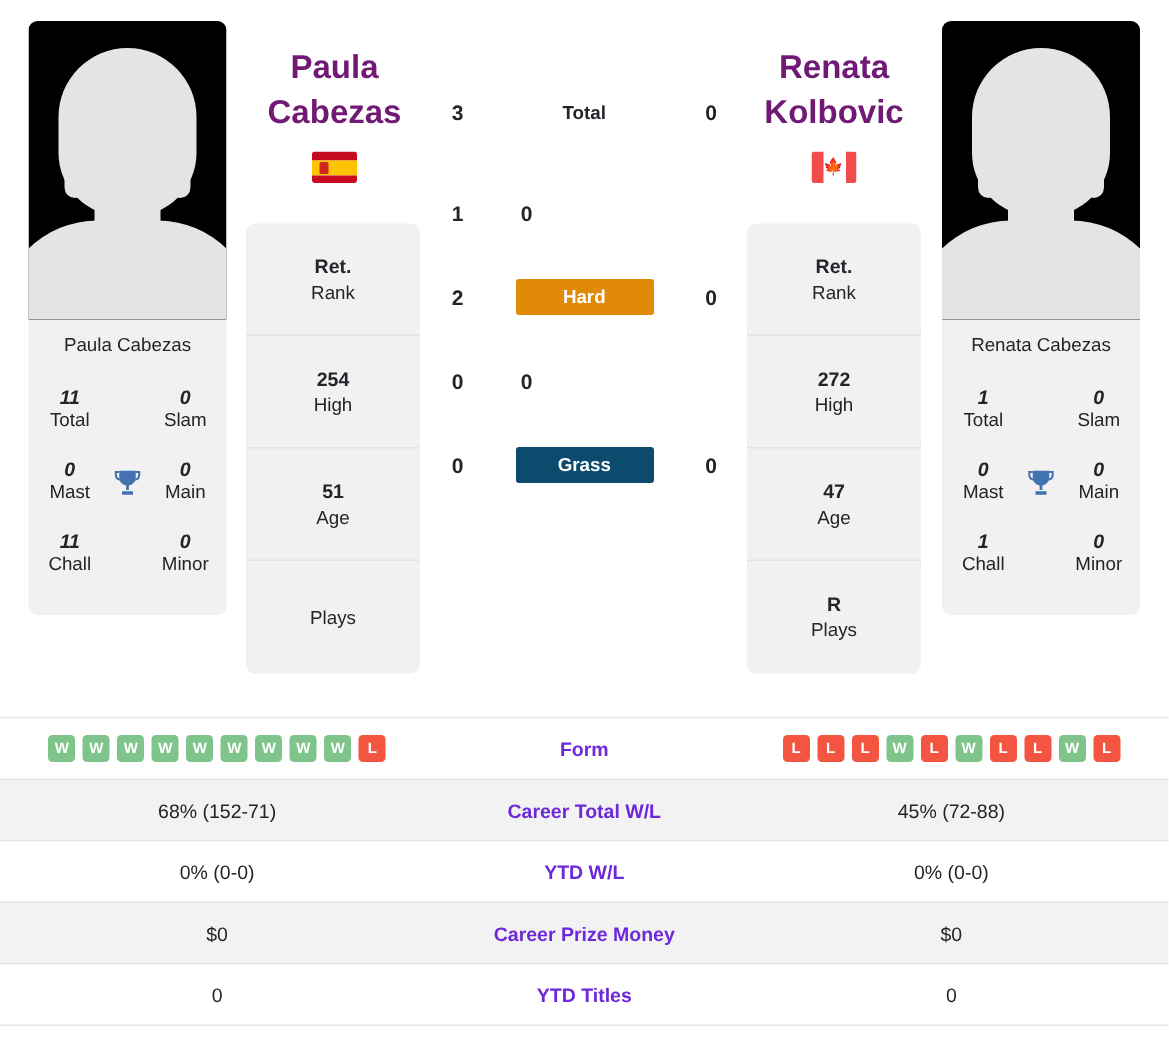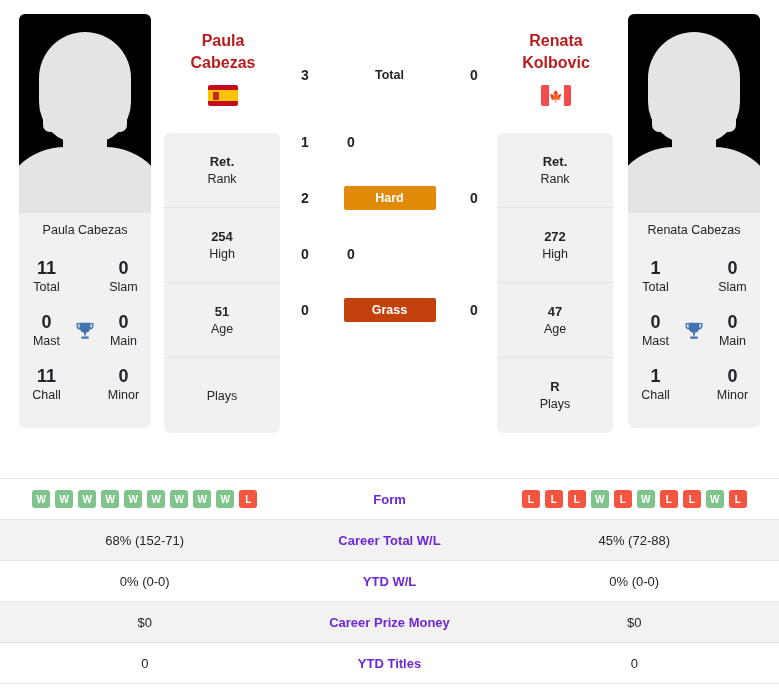--- a/index.html
+++ b/index.html
@@ -86,23 +86,24 @@
   }
   .titles-grid {
     display: grid;
     grid-template-columns: 1fr 34px 1fr;
     row-gap: 0;
     padding: 0 6px 16px;
     align-items: center;
   }
   .tg-cell { text-align: center; padding: 7px 0 9px; }
   .tg-num {
-    font-size: 18px;
+    font-size: 13px;
     font-weight: bold;
     line-height: 1.25;
+    font-style: italic;
   }
   .tg-lab {
     font-size: 12.5px;
     line-height: 1.25;
   }
   .trophy-cell {
     grid-row: 2;
     grid-column: 2;
     display: flex;
     align-items: center;
@@ -143,24 +144,24 @@
   
   .name-col {
     width: 118px;
     flex: 0 0 auto;
     text-align: center;
     padding-top: 30px;
   }
   .name-col.left  { margin-left: 13px; }
   .name-col.right { margin-right: 13px; }
   .player-name {
-    font-size: 16px;
+    font-size: 22px;
     font-weight: bold;
     line-height: 1.35;
-    color: #b91c1c;
+    color: #701a75;
   }
   .flag {
     margin: 12px auto 0;
     width: 30px;
     height: 21px;
     border-radius: 2px;
     overflow: hidden;
     position: relative;
     display: block;
   }
@@ -395,27 +396,27 @@
     </div>
 
     <div class="h2h-row">
       <div class="h2h-num">0</div>
       <div class="h2h-num">0</div>
     </div>
 
     <div class="h2h-row">
       <div class="h2h-num">0</div>
       <div class="h2h-mid">
-        <span class="surface-badge" style="background:#c2410c">Grass</span>
-      </div>
-      <div class="h2h-num">0</div>
-    </div>
-  </div>
-
-  <div style="display:flex;flex-direction:column;">
+        <span class="surface-badge" style="background:#0c4a6e">Grass</span>
+      </div>
+      <div class="h2h-num">0</div>
+    </div>
+  </div>
+
+  <div style="display:flex;flex-direction:column;align-items:center;">
     <div class="name-col right">
       <div class="player-name">Renata</div>
       <div class="player-name">Kolbovic</div>
       <div class="flag">
         <div class="flag-ca-mid"></div>
         <div class="flag-ca-bar-l"></div>
           <div class="flag-ca-bar-r"></div>
         <span class="flag-ca-leaf">🍁</span>
       </div>
     </div>

